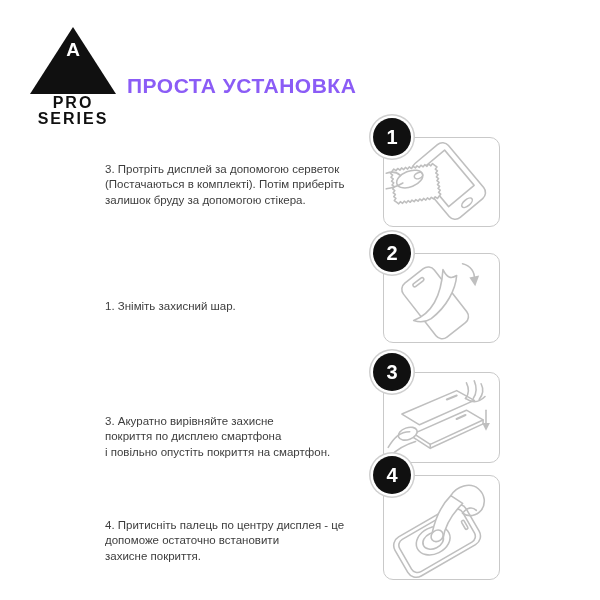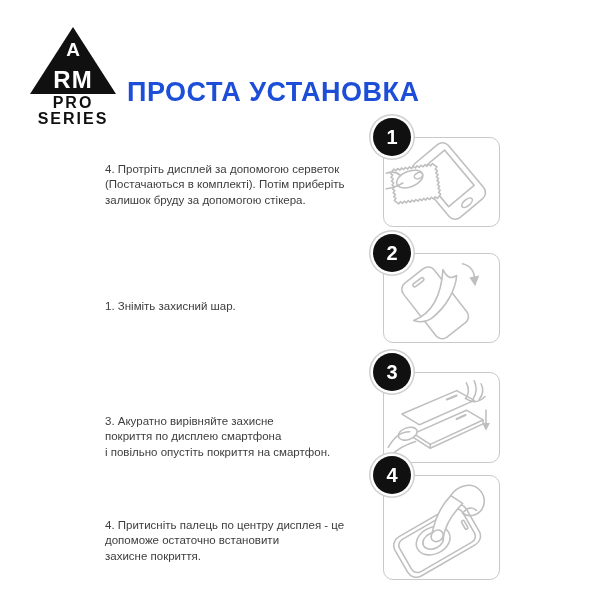--- a/index.html
+++ b/index.html
@@ -20,21 +20,21 @@
     color:#fff;font-size:24px;font-weight:bold;line-height:1;letter-spacing:1px;
   }
   .logo-series{
     position:absolute;left:24px;top:95px;width:98px;text-align:center;
     color:#101010;font-size:16px;font-weight:bold;letter-spacing:2px;line-height:1;
   }
 
   
   .page-title{
     position:absolute;left:127px;top:60px;
-    color:#1d4ed8;font-size:27px;font-weight:bold;letter-spacing:.5px;line-height:1.1;
+    color:#8b5cf6;font-size:21px;font-weight:bold;letter-spacing:.5px;line-height:1.1;
   }
 
   
   .step-text{
     position:absolute;left:105px;width:272px;
     color:#3d3d3d;font-size:11.5px;line-height:15.5px;
     white-space:pre-line;
   }
   .step-text-1{top:150px;}
   .step-text-2{top:287px;}
@@ -60,27 +60,26 @@
     font-size:20px;font-weight:bold;
     box-shadow:0 0 0 2.5px #ffffff,0 0 0 4px #cfcfcf;
     z-index:2;
   }
 </style>
 </head>
 <body>
 
 <div class="logo-triangle">
   <div class="logo-letter-a">A</div>
-  <div class="logo-letter-rm">RM</div>
 </div>
 <div class="logo-series">PRO SERIES</div>
 
 <h1 class="page-title">ПРОСТА УСТАНОВКА</h1>
 
-<p class="step-text step-text-1">4. Протріть дисплей за допомогою серветок
+<p class="step-text step-text-1">3. Протріть дисплей за допомогою серветок
 (Постачаються в комплекті). Потім приберіть
 залишок бруду за допомогою стікера.</p>
 <p class="step-text step-text-2">1. Зніміть захисний шар.</p>
 <p class="step-text step-text-3">3. Акуратно вирівняйте захисне
 покриття по дисплею смартфона
 і повільно опустіть покриття на смартфон.</p>
 <p class="step-text step-text-4">4. Притисніть палець по центру дисплея - це
 допоможе остаточно встановити
 захисне покриття.</p>
 

